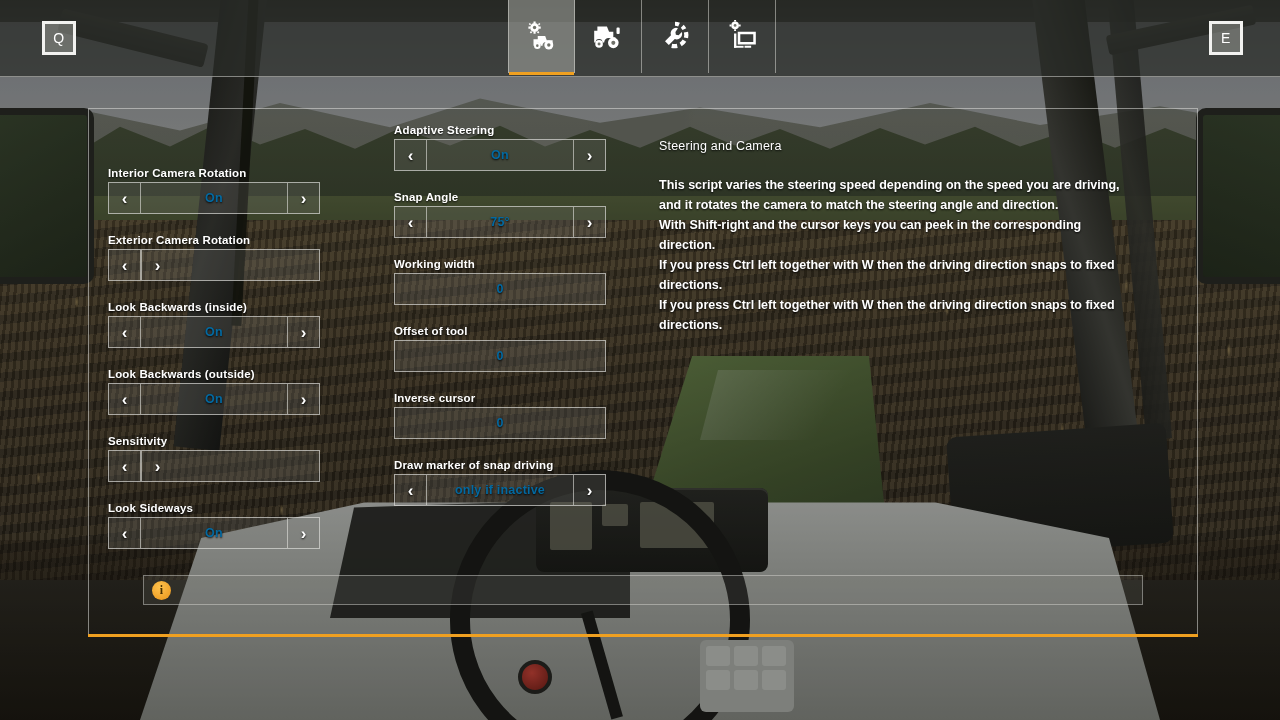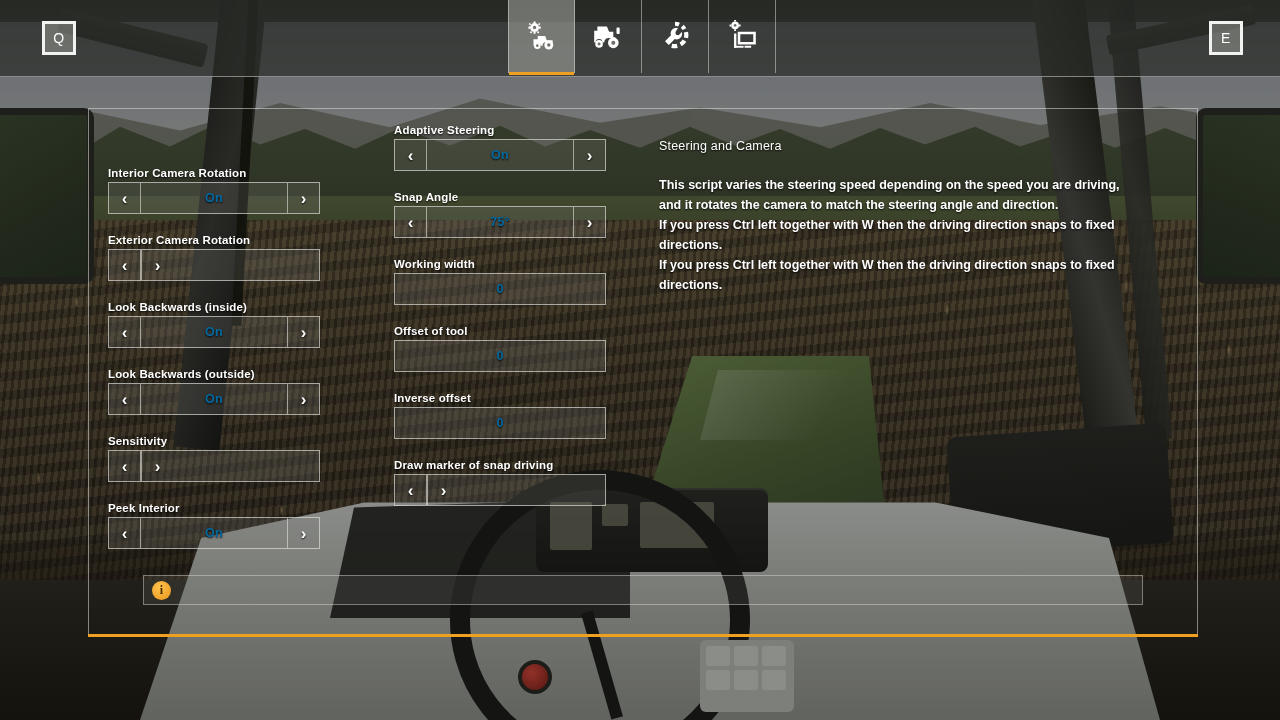--- a/index.html
+++ b/index.html
@@ -332,21 +332,21 @@
 
         <div class="opt">
           <div class="opt-label">Sensitivity</div>
           <div class="ctrl">
             <div class="arrow left">‹</div>
             <div class="arrow right">›</div>
           </div>
         </div>
 
         <div class="opt">
-          <div class="opt-label">Peek Interior</div>
+          <div class="opt-label">Look Sideways</div>
           <div class="ctrl">
             <div class="arrow left">‹</div>
             <div class="value">On</div>
             <div class="arrow right">›</div>
           </div>
         </div>
 
       </div>
 
       <div class="col col-b">
@@ -377,40 +377,42 @@
         </div>
 
         <div class="opt">
           <div class="opt-label">Offset of tool</div>
           <div class="ctrl text-only">
             <div class="value">0</div>
           </div>
         </div>
 
         <div class="opt">
-          <div class="opt-label">Inverse offset</div>
+          <div class="opt-label">Inverse cursor</div>
           <div class="ctrl text-only">
             <div class="value">0</div>
           </div>
         </div>
 
         <div class="opt">
           <div class="opt-label">Draw marker of snap driving</div>
           <div class="ctrl">
             <div class="arrow left">‹</div>
+            <div class="value">only if inactive</div>
             <div class="arrow right">›</div>
           </div>
         </div>
 
       </div>
 
       <div class="desc">
         <div class="desc-title">Steering and Camera</div>
         <div class="desc-body">
           <p>This script varies the steering speed depending on the speed you are driving, and it rotates the camera to match the steering angle and direction.</p>
+          <p>With Shift-right and the cursor keys you can peek in the corresponding direction.</p>
           <p>If you press Ctrl left together with W then the driving direction snaps to fixed directions.</p>
           <p>If you press Ctrl left together with W then the driving direction snaps to fixed directions.</p>
         </div>
       </div>
 
       <div class="infobar">
         <div class="info-icon">i</div>
         <div style="flex:1;color:#fff;font-size:12px;padding-left:8px;"></div>
       </div>
 

